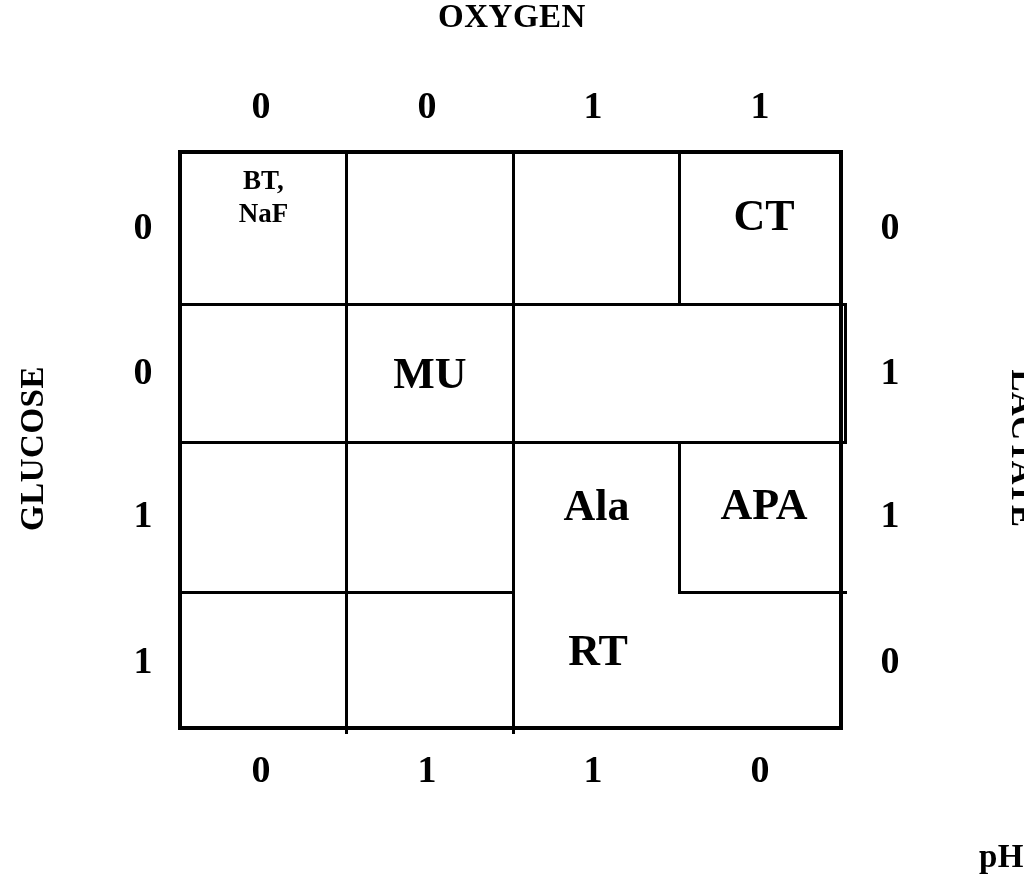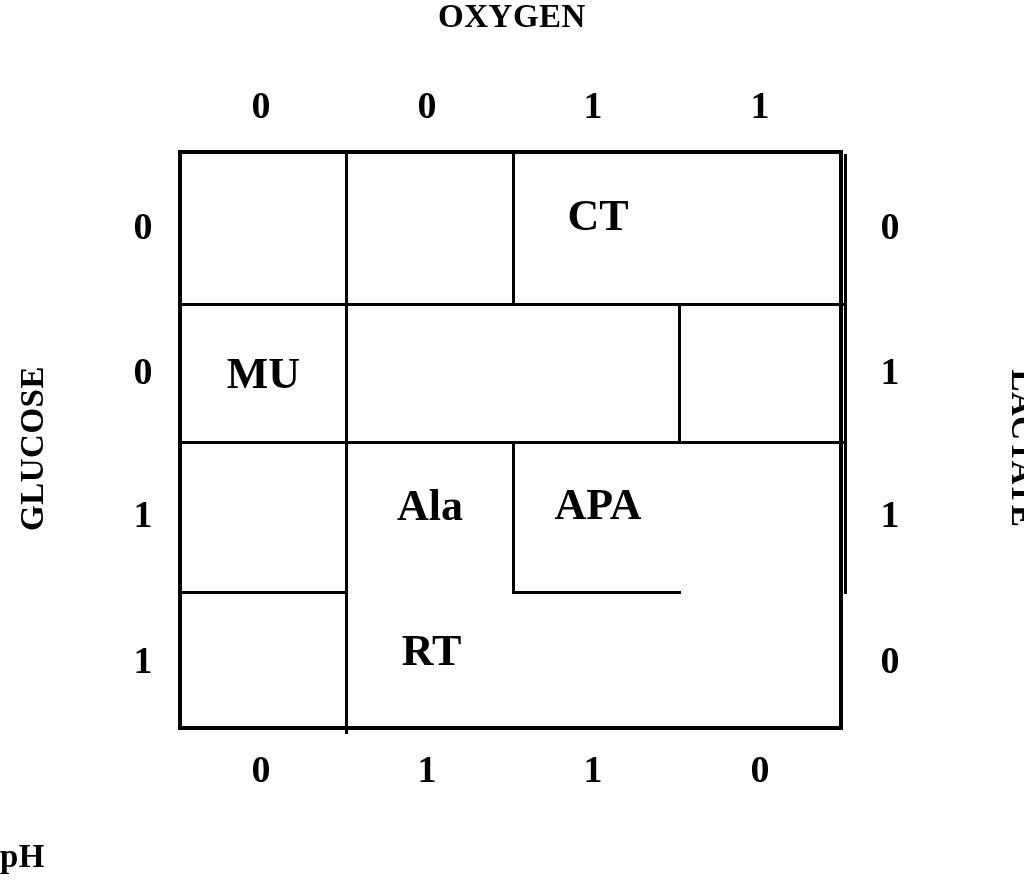--- a/index.html
+++ b/index.html
@@ -28,21 +28,21 @@
     top: -2px;
     left: 0;
     width: 1024px;
     text-align: center;
     font-size: 33px;
   }
   #ph-title {
     top: 838px;
     left: 0;
     width: 1024px;
-    text-align: left;
+    text-align: right;
     font-size: 33px;
   }
   #glucose-title {
     left: -118px;
     top: 430px;
     width: 300px;
     text-align: center;
     font-size: 33px;
     transform: rotate(-90deg);
     transform-origin: center center;
@@ -143,20 +143,24 @@
 <div class="tick tick-left" style="top:495px">1</div>
 <div class="tick tick-left" style="top:641px">1</div>
 
 <div class="tick tick-right" style="top:207px">0</div>
 <div class="tick tick-right" style="top:352px">1</div>
 <div class="tick tick-right" style="top:495px">1</div>
 <div class="tick tick-right" style="top:641px">0</div>
 
 <div id="matrix-grid">
 
+  <div class="cell align-top">
+    <span class="cell-label small">BT,
+NaF</span>
+  </div>
   <div class="cell align-mid">
     <span class="cell-label"></span>
   </div>
   <div class="cell align-mid">
     <span class="cell-label"></span>
   </div>
   <div class="cell last-col align-lower">
     <span class="cell-label">CT</span>
   </div>
 

